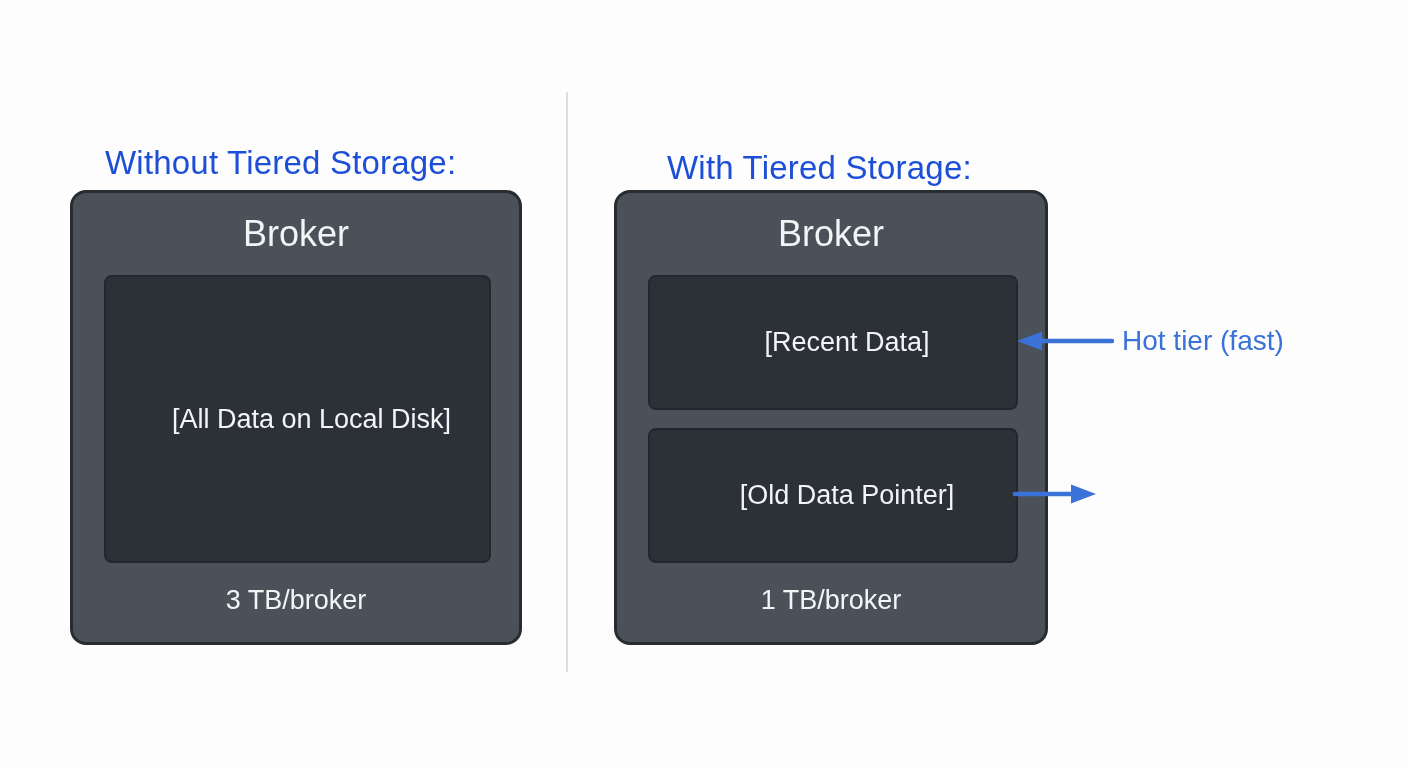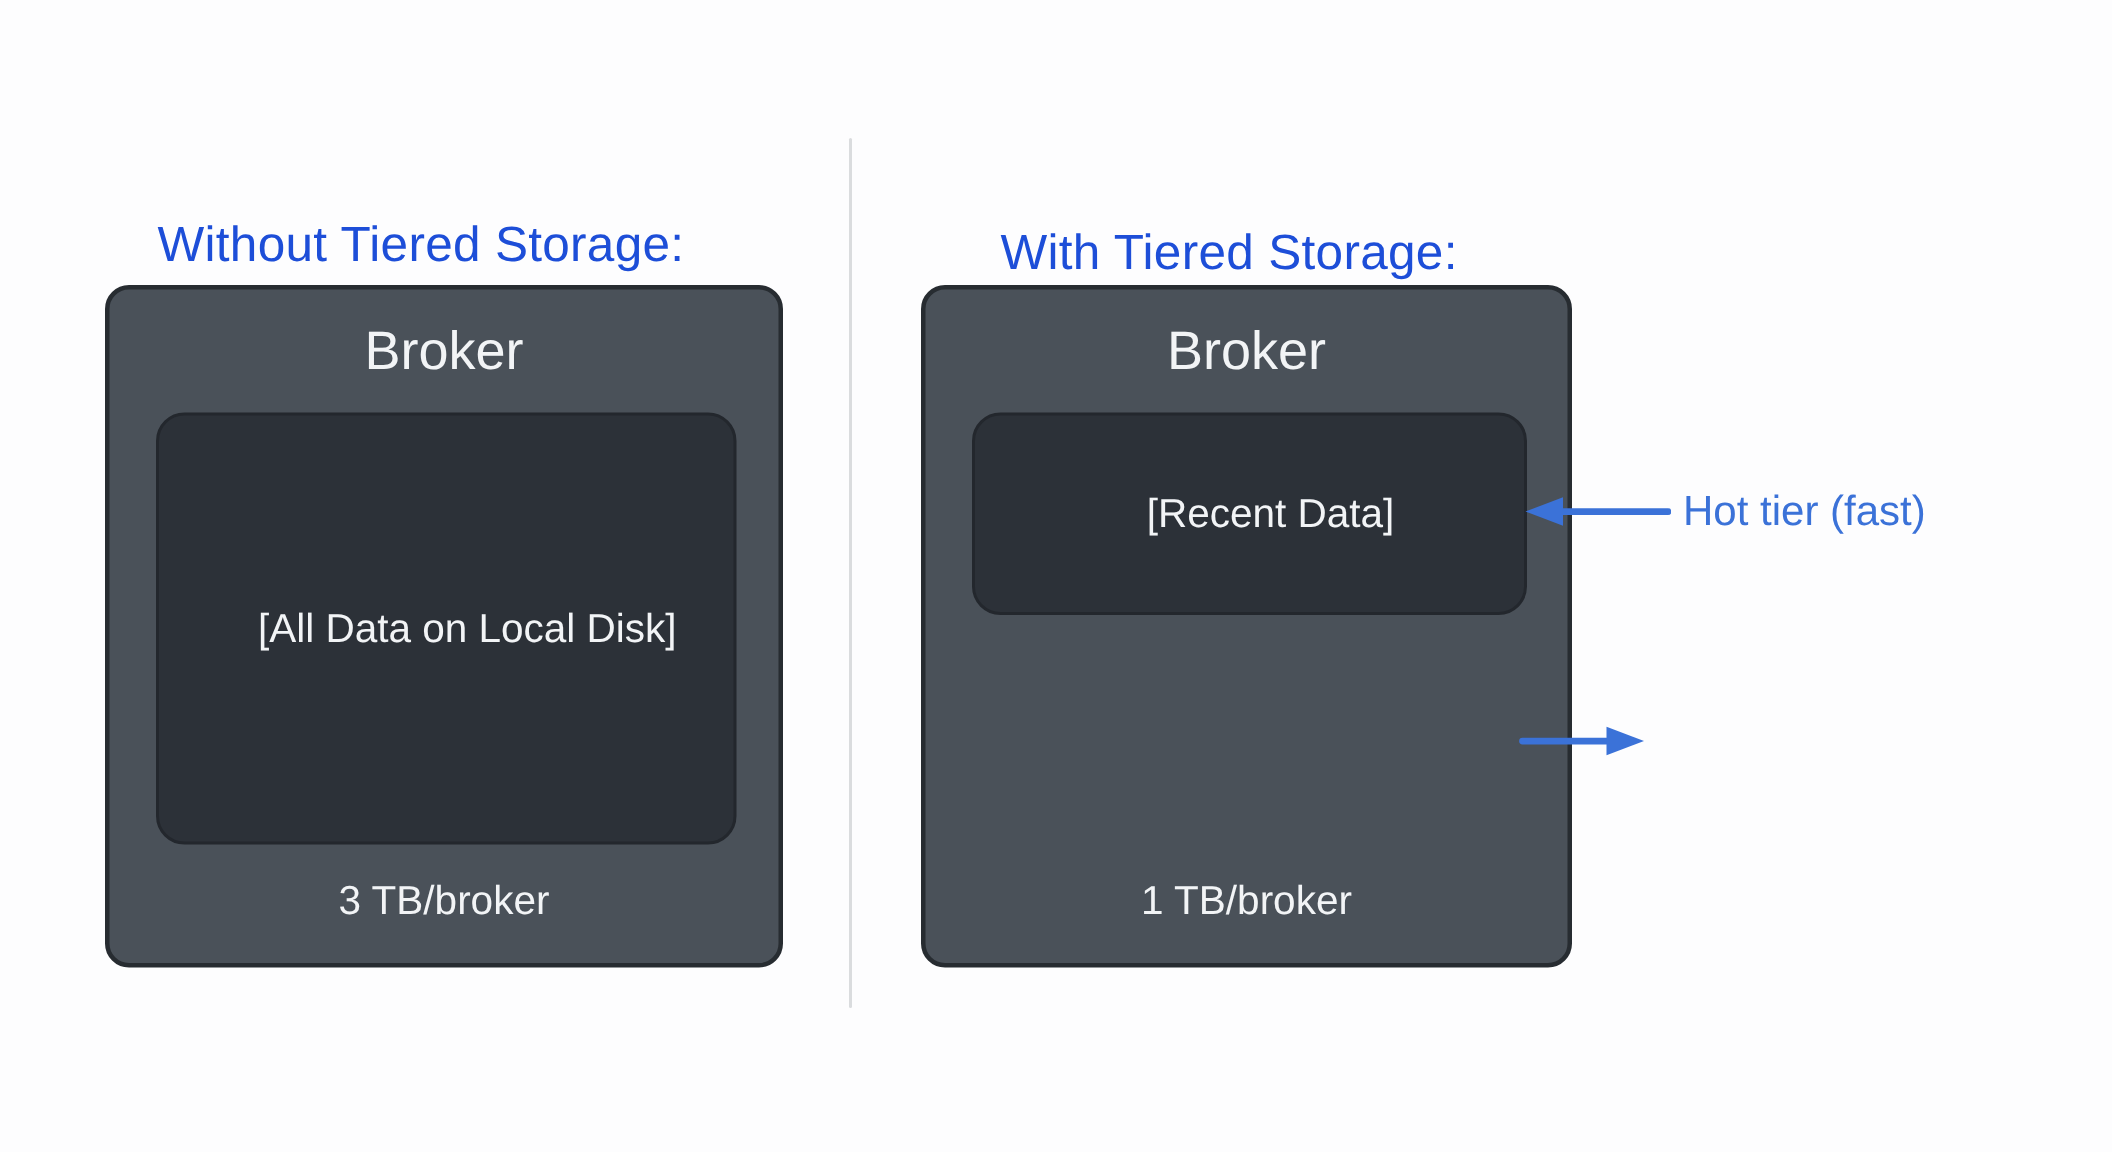--- a/index.html
+++ b/index.html
@@ -68,21 +68,21 @@
     text-align: center;
     font-size: 27px;
     line-height: 32px;
     color: #f2f4f6;
   }
 
   .inner-box {
     position: absolute;
     background: #2c3138;
     border: 2px solid #23272d;
-    border-radius: 19px;
+    border-radius: 8px;
     box-sizing: border-box;
     display: flex;
     align-items: center;
     justify-content: center;
     color: #f2f4f6;
     font-size: 27px;
     text-align: center;
     padding-left: 28px;
   }
   .inner-box.all-data { left: 31px; top: 82px;  width: 387px; height: 288px; }
@@ -140,20 +140,23 @@
 
   <div class="divider"></div>
 
   <h2 class="heading right">With Tiered Storage:</h2>
 
   <div class="broker-box right">
     <div class="broker-title">Broker</div>
     <div class="inner-box recent">
       <span>[Recent Data]</span>
     </div>
+    <div class="inner-box old">
+      <span>[Old Data Pointer]</span>
+    </div>
     <div class="broker-footer">1 TB/broker</div>
   </div>
 
   <svg class="arrow-svg hot" width="100" height="28" viewBox="0 0 100 28">
     <line x1="24" y1="14" x2="98" y2="14" stroke-width="4.5" stroke-linecap="round" stroke="#3b72d8"></line>
     <polygon points="3,14 28,4.5 28,23.5" fill="#3b72d8"></polygon>
   </svg>
 
   <div class="hot-label">Hot tier (fast)</div>
 

